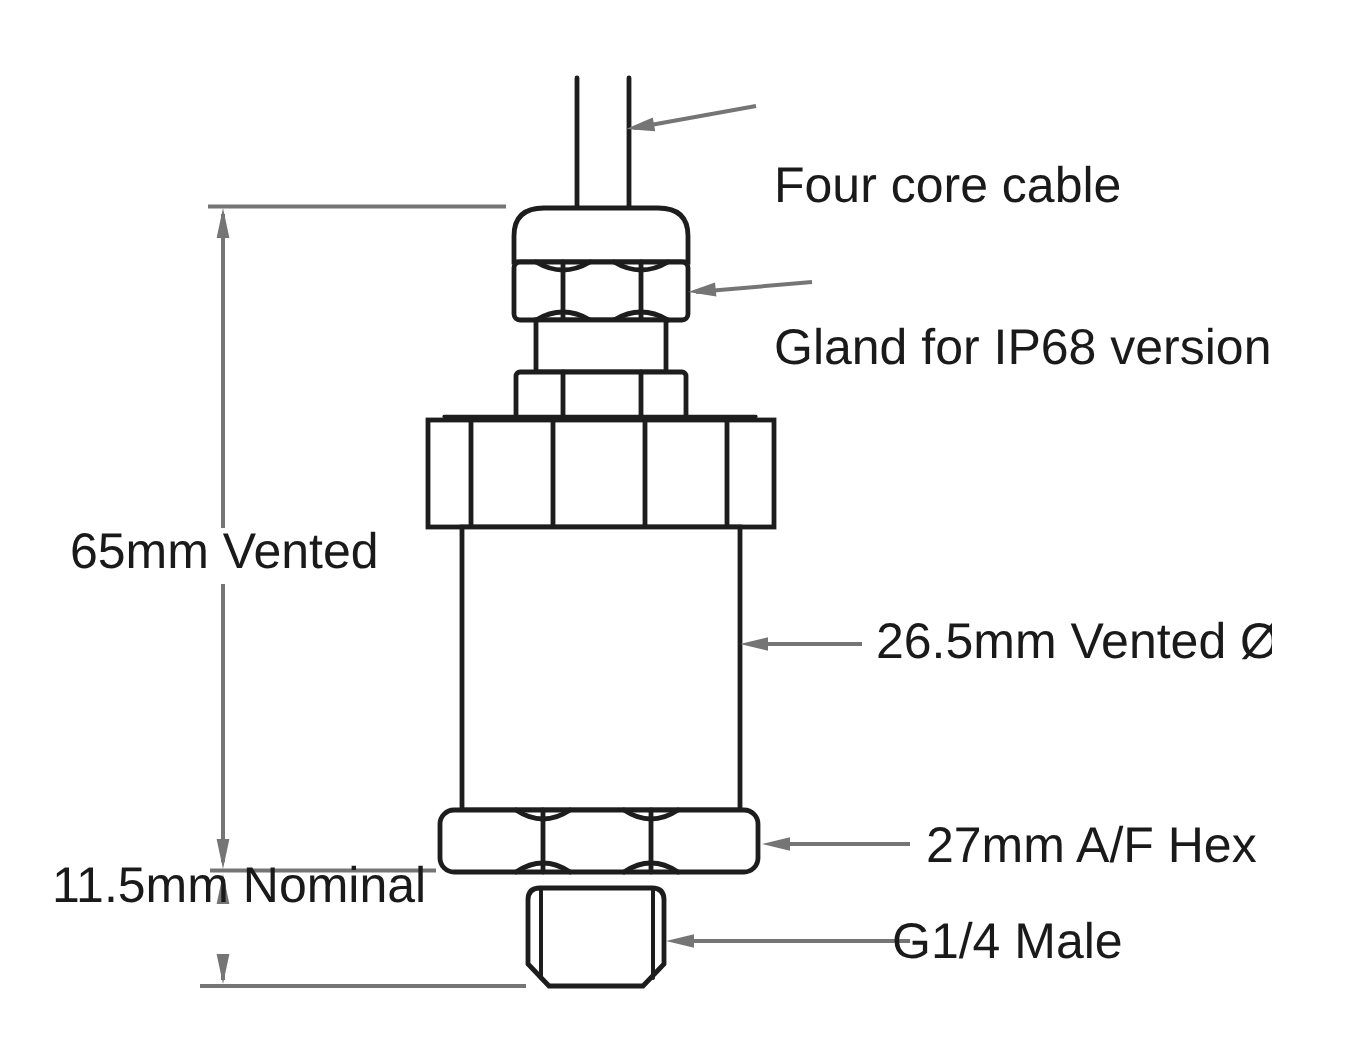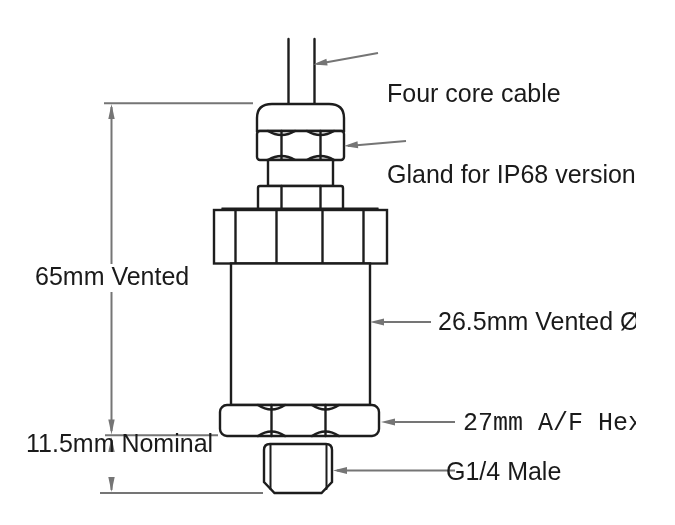--- a/index.html
+++ b/index.html
@@ -98,19 +98,19 @@
     <div>Gland for IP68 version</div>
   </div>
 
   <div class="label" style="left:413px; top:113px;">
   </div>
 
   <div class="label" style="left:35px; top:263px;">65mm Vented</div>
 
   <div class="label" style="left:438px; top:308px;">26.5mm Vented Ø</div>
 
-  <div class="label" style="left:463px; top:410px;font-family:Liberation Mono, monospace;">27mm A/F Hex</div>
+  <div class="label" style="left:463px; top:410px;">27mm A/F Hex</div>
 
   <div class="label" style="left:26px; top:430px;">11.5mm Nominal</div>
 
   <div class="label" style="left:446px; top:458px;">G1/4 Male</div>
 
 </div>
 
 </body></html>

